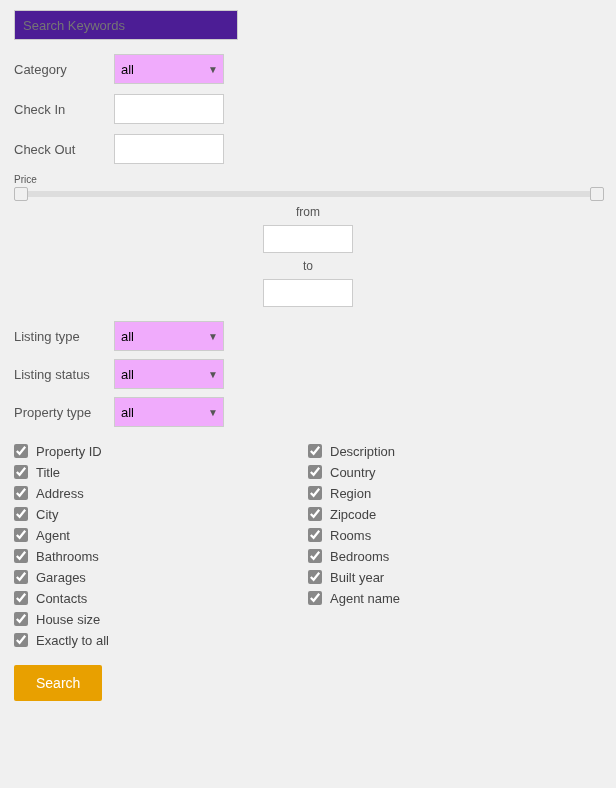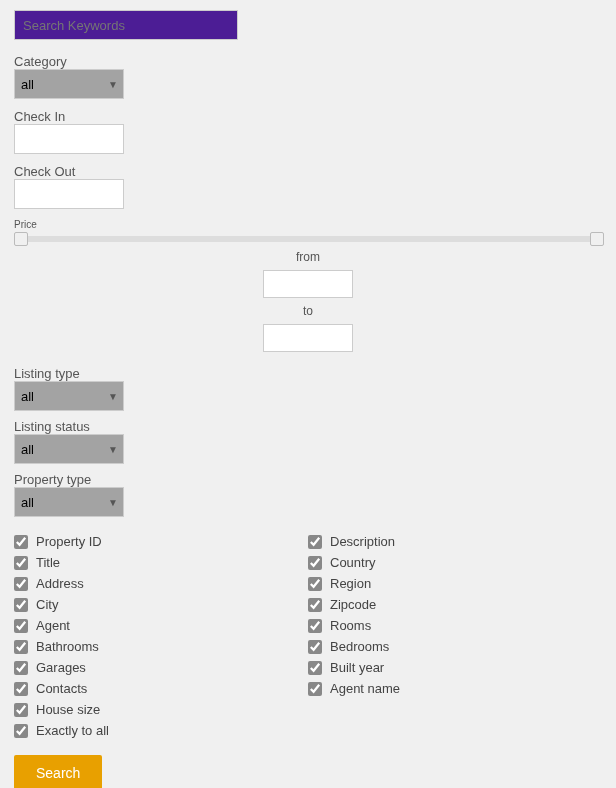--- a/index.html
+++ b/index.html
@@ -20,23 +20,22 @@
       height: 30px;
       border: 1px solid #ccc;
       background: #4c1d95;
       padding: 4px 8px;
       font-size: 13px;
       color: #999;
       margin-bottom: 14px;
     }
     .field-row {
       display: flex;
-      align-items: flex-start;
+      align-items: center;
       margin-bottom: 10px;
-      flex-direction: column;
     }
     .field-label {
       width: 100px;
       font-size: 13px;
       color: #555;
       flex-shrink: 0;
     }
     .field-input {
       width: 110px;
       height: 30px;
@@ -46,21 +45,21 @@
       font-size: 13px;
     }
     .select-wrapper {
       position: relative;
       display: inline-block;
     }
     .field-select {
       width: 110px;
       height: 30px;
       border: 1px solid #ccc;
-      background: #a3a3a3;
+      background: #f0abfc;
       padding: 4px 6px;
       font-size: 13px;
       appearance: none;
       -webkit-appearance: none;
       cursor: pointer;
       padding-right: 20px;
     }
     .select-arrow {
       position: absolute;
       right: 6px;
@@ -144,21 +143,20 @@
     .checkboxes-section {
       margin-top: 14px;
     }
     .checkboxes-grid {
       display: grid;
       grid-template-columns: 1fr 1fr;
       gap: 0;
     }
     .checkbox-row {
       display: flex;
-      align-items: center;
       padding: 3px 0;
       gap: 8px;
     }
     .checkbox-row input[type="checkbox"] {
       width: 14px;
       height: 14px;
       cursor: pointer;
       accent-color: #888;
       flex-shrink: 0;
     }

